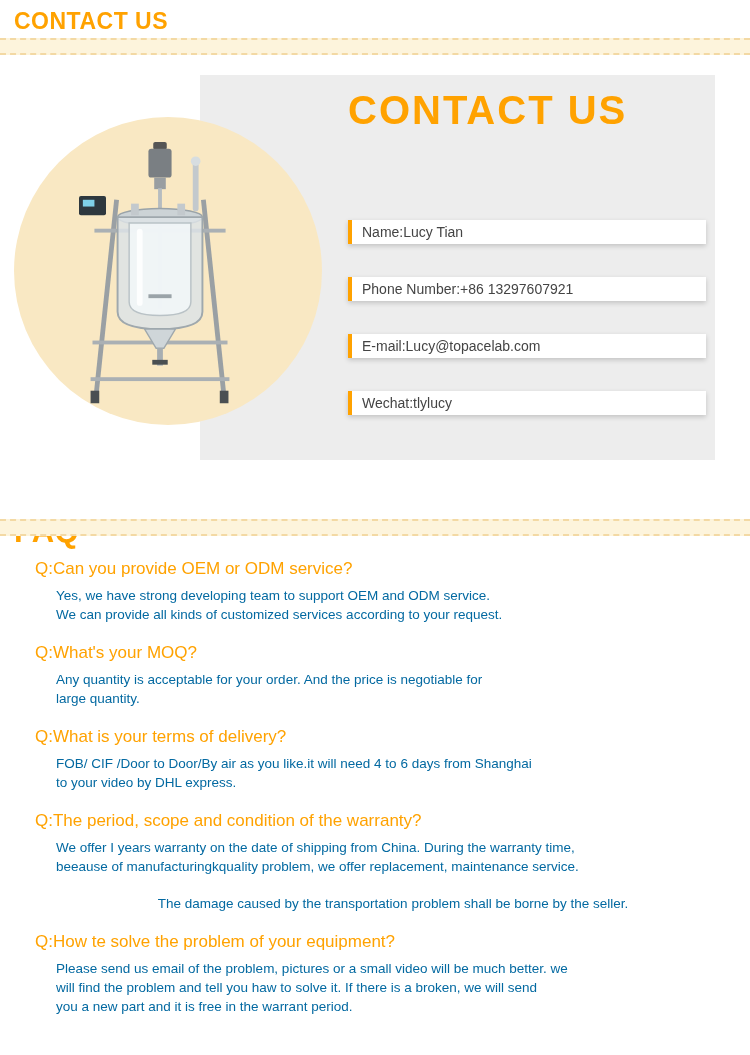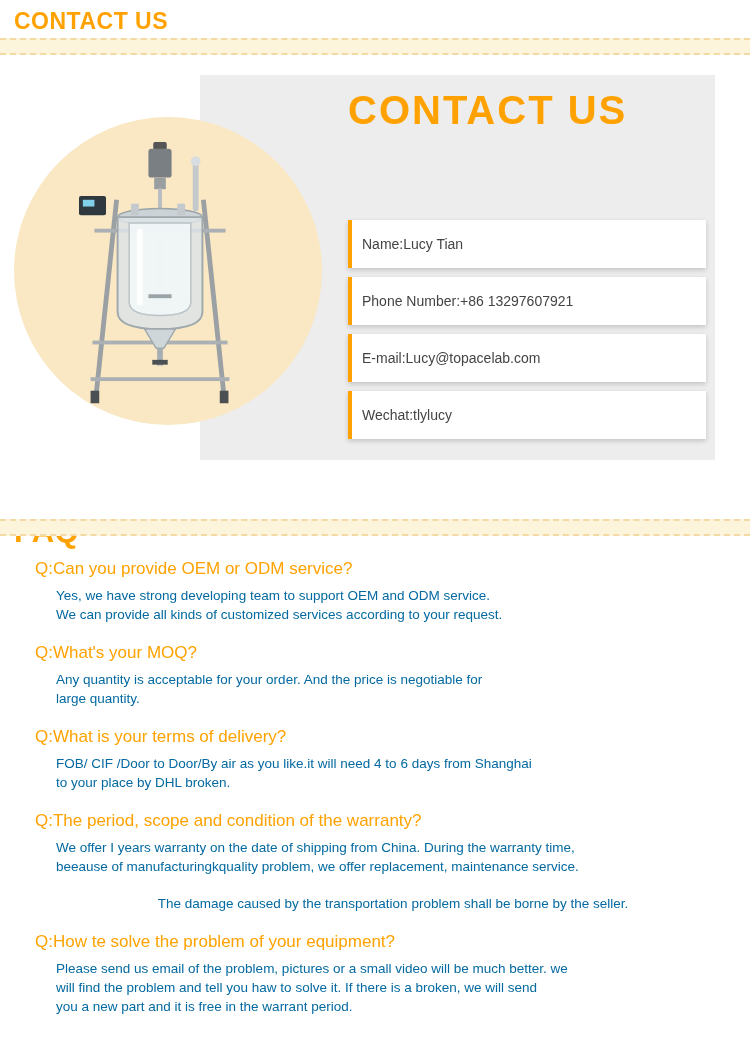--- a/index.html
+++ b/index.html
@@ -23,21 +23,21 @@
 
   .circle { position:absolute; left:14px; top:117px; width:308px; height:308px;
             border-radius:50%; background:var(--circle_bg,#F9E8C3); }
   .reactor-wrap { position:absolute; left:60px; top:140px; width:200px; height:270px; }
 
   .contact-heading { position:absolute; left:348px; top:88px; font-size:40px; font-weight:bold;
                      color:var(--accent,#FFA200); letter-spacing:2px; }
   .contact-sub { position:absolute; left:349px; top:146px; font-size:14px; color:#8b8b8b;
                  line-height:22px; }
 
-  .field { position:absolute; left:348px; width:358px; height:48px; background:#fff;
+  .field { position:absolute; left:348px; width:358px; height:24px; background:#fff;
            border-left:4px solid var(--accent,#FFA200);
            box-shadow:0 2px 5px rgba(0,0,0,0.18);
            display:flex; align-items:center; padding-left:10px;
            font-size:14px; color:#444; }
   .field-0 { top:220px; } .field-1 { top:277px; } .field-2 { top:334px; } .field-3 { top:391px; }
 
   .faq { position:absolute; left:35px; top:540px; width:695px; }
   .faq-item { margin-bottom:10px; }
   .faq-q { color:var(--accent,#FFA200); font-size:17px; line-height:22px; margin-bottom:6px;margin-top:18px; }
   .faq-a { margin-left:21px; color:#0369a1; font-size:13.5px; line-height:19px; }
@@ -130,21 +130,21 @@
       <div class="faq-a">
         <div>Any quantity is acceptable for your order. And the price is negotiable for</div>
         <div>large quantity.</div>
       </div>
     </div>
 
     <div class="faq-item">
       <div class="faq-q">Q:What is your terms of delivery?</div>
       <div class="faq-a">
         <div>FOB/ CIF /Door to Door/By air as you like.it will need 4 to 6 days from Shanghai</div>
-        <div>to your place by DHL broken.</div>
+        <div>to your video by DHL express.</div>
       </div>
     </div>
 
     <div class="faq-item">
       <div class="faq-q">Q:The period, scope and condition of the warranty?</div>
       <div class="faq-a">
         <div>We offer I years warranty on the date of shipping from China. During the warranty time,</div>
         <div>beeause of manufacturingkquality problem, we offer replacement, maintenance service.</div>
         <div class="para-gap">The damage caused by the transportation problem shall be borne by the seller.</div>
       </div>

